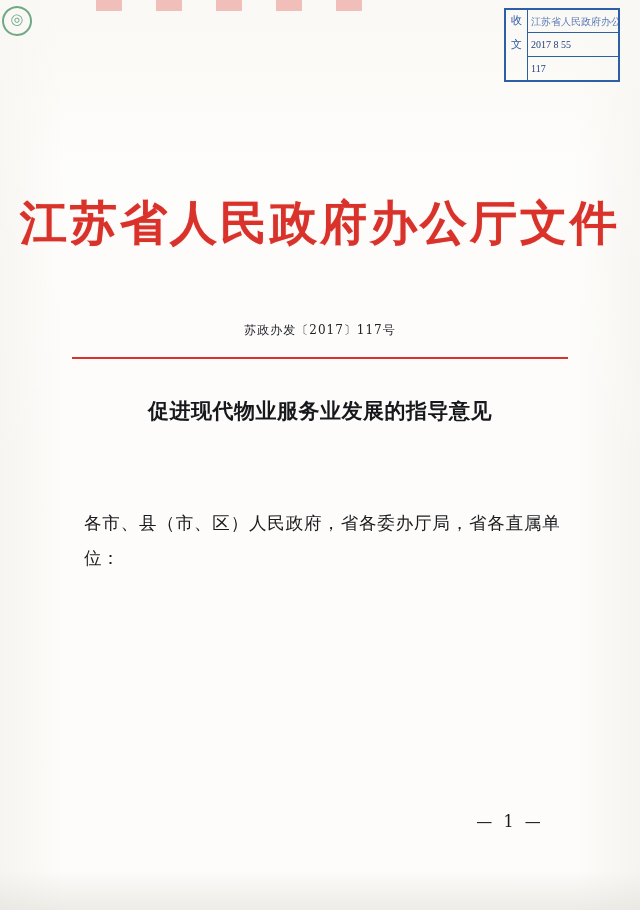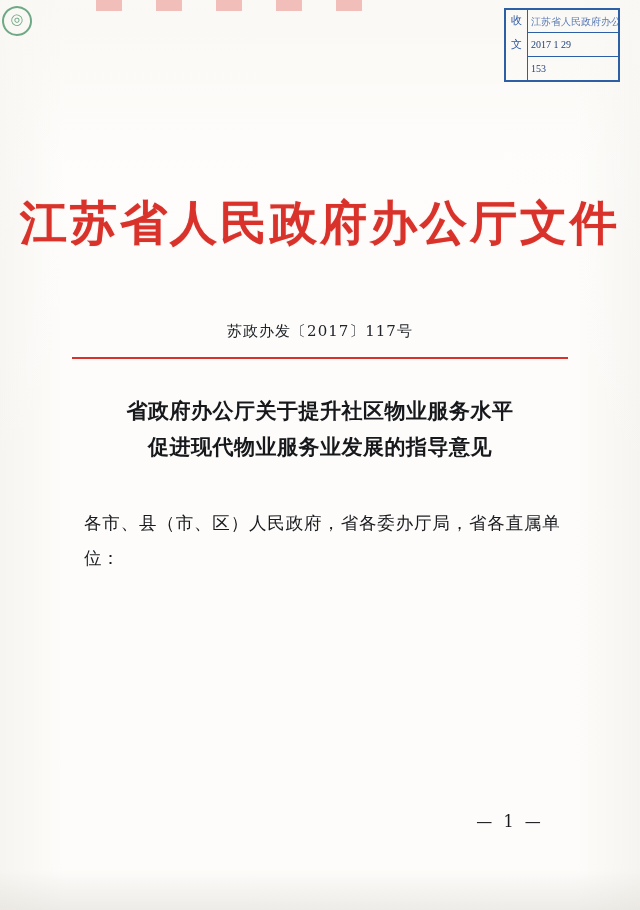--- a/index.html
+++ b/index.html
@@ -128,21 +128,21 @@
     white-space: nowrap;
   }
 
   
   .doc-number {
     position: absolute;
     top: 322px;
     left: 0;
     width: 100%;
     text-align: center;
-    font-size: 15px;
+    font-size: 12px;
     color: #20242a;
     letter-spacing: 1px;
     font-family: "DejaVu Serif", "Liberation Serif", serif;
   }
 
   
   .red-rule {
     position: absolute;
     top: 357px;
     left: 72px;
@@ -222,33 +222,32 @@
     <span style="left:240px;"></span>
   </div>
 
   <div class="reg-stamp">
     <div class="col-left">
       <div>收</div>
       <div>文</div>
     </div>
     <div class="rows">
       <div class="hand-blue-faint">江苏省人民政府办公厅</div>
-      <div class="hand">2017  1  29</div>
-      <div class="hand">153</div>
+      <div class="hand">2017  8  55</div>
+      <div class="hand">117</div>
     </div>
   </div>
 
   <div class="doc-title">江苏省人民政府办公厅文件</div>
 
   <div class="doc-number">苏政办发〔2017〕117号</div>
 
   <div class="red-rule"></div>
 
   <div class="heading">
-    <div>省政府办公厅关于提升社区物业服务水平</div>
     <div>促进现代物业服务业发展的指导意见</div>
   </div>
 
   <div class="body-text">
     <p>各市、县（市、区）人民政府，省各委办厅局，省各直属单位：</p>
   </div>
 
   <div class="page-number">
     <span class="pn-inner">— 1 —</span>
   </div>

